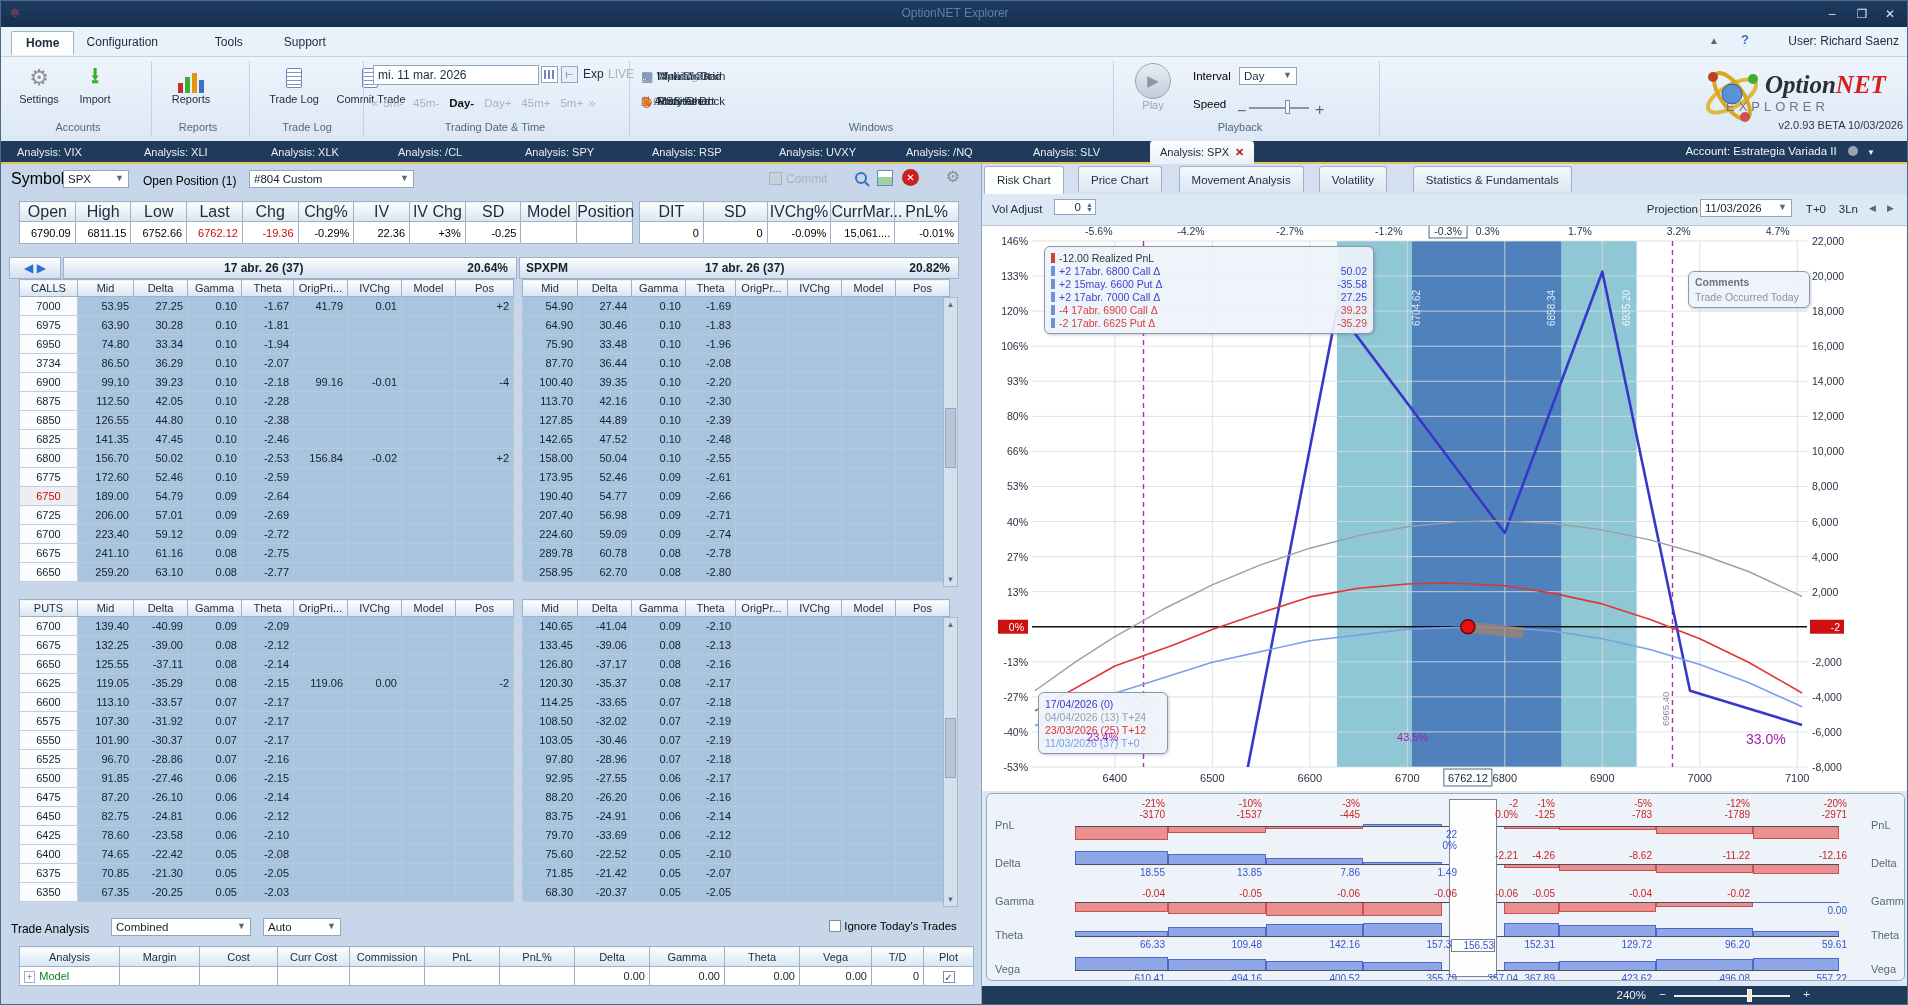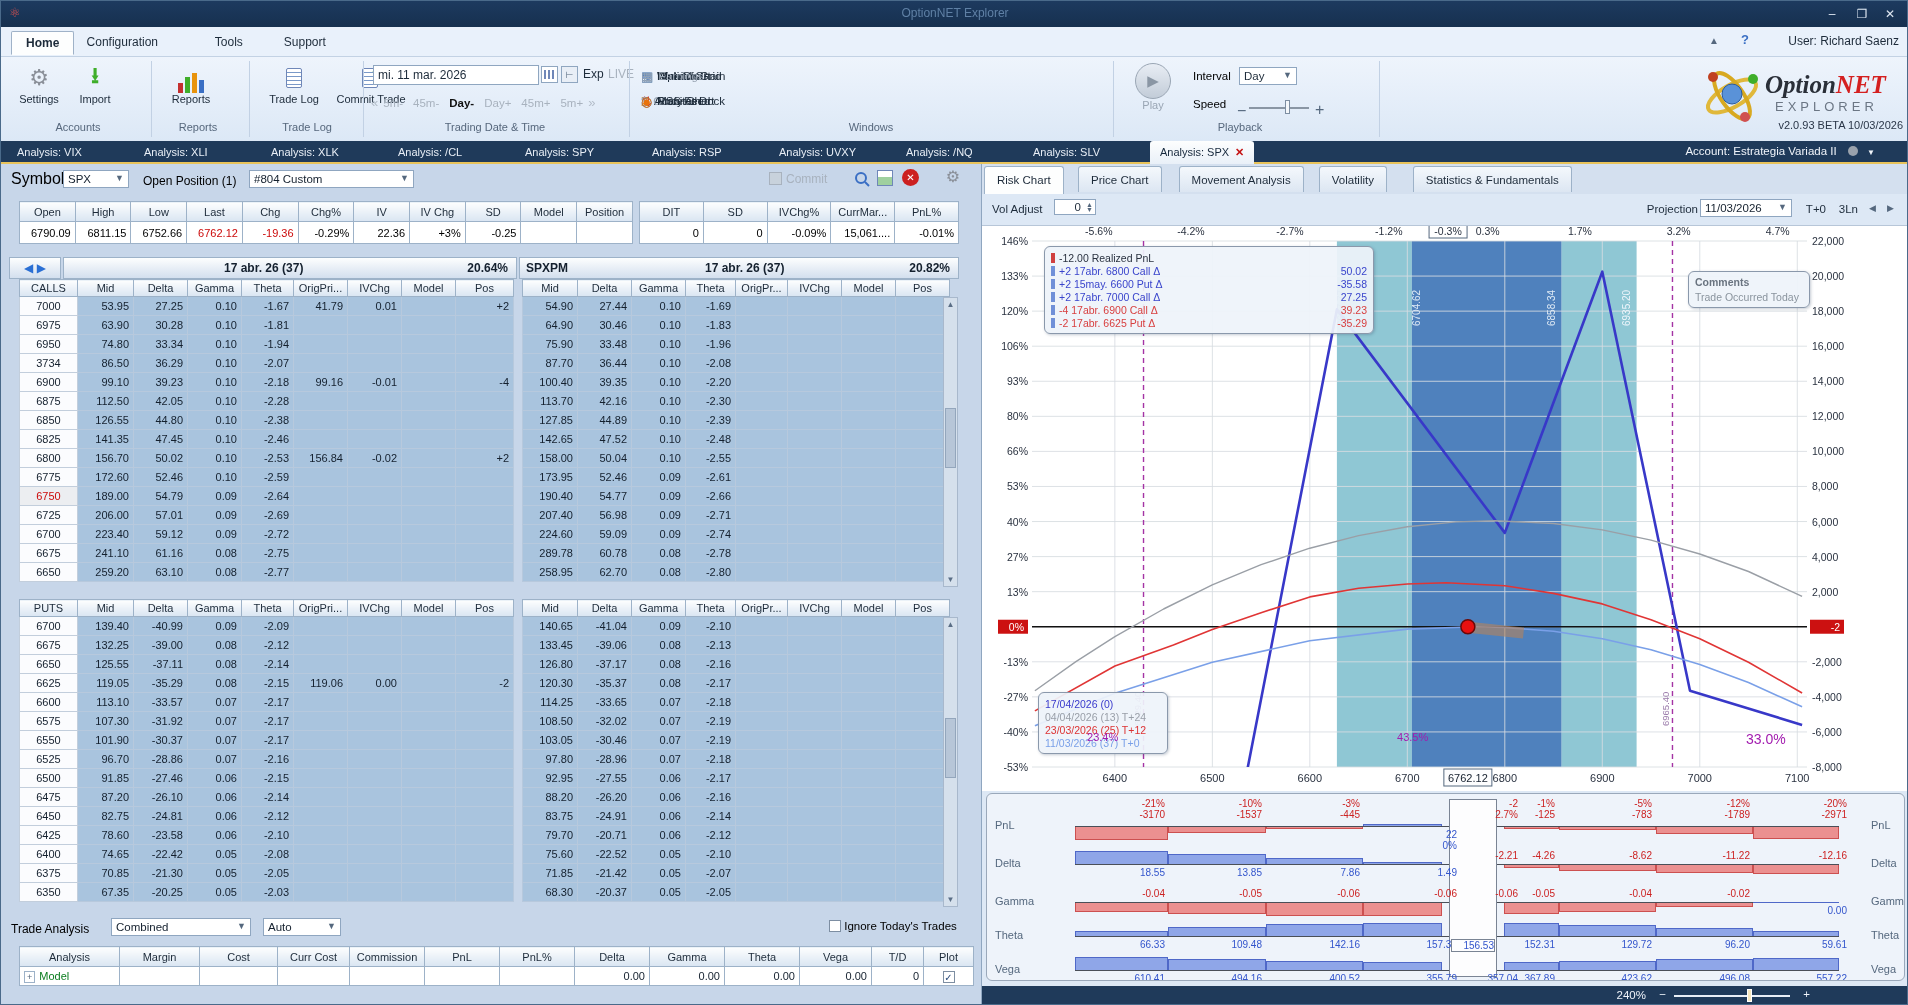--- a/index.html
+++ b/index.html
@@ -42,21 +42,21 @@
 #leftpanel{left:0;top:163px;width:980px;height:842px;background:#c7d6e9}
 #rightpanel{left:980px;top:163px;width:928px;height:842px;background:#d4e0ef;border-left:1px solid #8fa6c0}
 
 table{border-collapse:collapse;table-layout:fixed}
 .chain{font-size:11px}
 .chain th{background:linear-gradient(#fdfefe,#d9e5f2);border:1px solid #9db2c8;font-weight:normal;color:#1d2b3a;height:17px;overflow:hidden;white-space:nowrap}
 .chain td{border:1px solid #b7c9dd;background:#a9c4de;text-align:right;padding:0 4px;height:19px;color:#14202e;overflow:hidden;white-space:nowrap}
 .chain td.strike{background:#fbfcfe;text-align:center;border-color:#c2cedc}
 .chain td.atm{color:#cc0a0a;background:#eceef1}
 .chain td.gapc,.chain th.gapc{background:transparent;border:none}
-.qt th{background:linear-gradient(#fdfefe,#d9e5f2);border:1px solid #9db2c8;font-weight:normal;color:#1d2b3a;height:20px;font-size:11px}
+.qt th{background:linear-gradient(#fdfefe,#d9e5f2);border:1px solid #9db2c8;font-weight:normal;color:#1d2b3a;height:20px;font-size:16px}
 .qt td{background:#fff;border:1px solid #9db2c8;text-align:right;padding:0 4px;height:22px;font-size:11px}
 .expbar{position:absolute;height:22px;background:linear-gradient(#fdfefe,#d3dfee);border:1px solid #9db2c8;font-size:12px;color:#14202e}
 .sb{position:absolute;width:15px;background:#d5e0ec;border:1px solid #a8b8cc}
 .sb .th{position:absolute;left:1px;width:11px;background:#b7c6d8;border:1px solid #93a6bc}
 .sb .ar{position:absolute;left:0;width:13px;height:13px;font-size:8px;color:#5a6e86;text-align:center;line-height:13px}
 
 .bt th{background:linear-gradient(#fdfefe,#d9e5f2);border:1px solid #9db2c8;font-weight:normal;height:20px;font-size:11px;color:#1d2b3a}
 .bt td{background:#fff;border:1px solid #9db2c8;text-align:right;padding:0 4px;height:19px;font-size:11px}
 .combo{position:absolute;background:#fff;border:1px solid #8fa6c0;font-size:11.5px;padding:2px 4px;color:#14202e}
 .combo .dd{float:right;color:#55687e;font-size:9px;margin-left:8px}
@@ -223,21 +223,21 @@
 
   <svg class="abs" style="left:1700px;top:8px" width="62" height="62" viewBox="0 0 62 62">
     <ellipse cx="31" cy="31" rx="27" ry="11" fill="none" stroke="#e0b83a" stroke-width="4" transform="rotate(-30 31 31)"></ellipse>
     <ellipse cx="31" cy="31" rx="27" ry="11" fill="none" stroke="#d8a920" stroke-width="4" transform="rotate(55 31 31)"></ellipse>
     <circle cx="31" cy="29" r="10" fill="#5a92d8" stroke="#2a5a9a"></circle>
     <circle cx="12" cy="12" r="5" fill="#c04020"></circle>
     <circle cx="52" cy="14" r="5" fill="#3fae2a"></circle>
     <circle cx="44" cy="52" r="5" fill="#d05050"></circle>
   </svg>
   <div class="abs" style="left:1764px;top:14px" id="logo-name"><span>Option</span><b>NET</b></div>
-  <div class="abs" style="left:1774px;top:42px" id="logo-sub">EXPLORER</div>
+  <div class="abs" style="left:1725px;top:42px" id="logo-sub">EXPLORER</div>
   <div class="abs" style="left:1724px;top:62px;width:178px" id="logo-ver">v2.0.93 BETA 10/03/2026</div>
 </div>
 
 <div class="abs" id="tabstrip">
   <span id="atabs"><span class="atab" style="left: 6px;">Analysis: VIX</span><span class="atab" style="left: 133px;">Analysis: XLI</span><span class="atab" style="left: 260px;">Analysis: XLK</span><span class="atab" style="left: 387px;">Analysis: /CL</span><span class="atab" style="left: 514px;">Analysis: SPY</span><span class="atab" style="left: 641px;">Analysis: RSP</span><span class="atab" style="left: 768px;">Analysis: UVXY</span><span class="atab" style="left: 895px;">Analysis: /NQ</span><span class="atab" style="left: 1022px;">Analysis: SLV</span><span class="atab active" style="left: 1149px;"><span>Analysis: SPX</span><span class="x">✕</span></span></span>
   <span id="account">
     <span>Account: Estrategia Variada II</span>
     <span style="display:inline-block;width:10px;height:10px;border-radius:50%;background:#9aa2ac;margin:0 6px -1px 8px"></span>
     <span style="font-size:8px">▼</span>
   </span>
@@ -943,21 +943,21 @@
             <td class="g">78.60</td>
             <td class="k">-23.58</td>
             <td class="k">0.06</td>
             <td class="k">-2.10</td>
             <td class="k"></td>
             <td class="k"></td>
             <td class="k"></td>
             <td class="k"></td>
             <td class="gapc"></td>
             <td class="r">79.70</td>
-            <td class="k">-20.71</td>
+            <td class="k">-33.69</td>
             <td class="k">0.06</td>
             <td class="k">-2.12</td>
             <td class="k"></td>
             <td class="k"></td>
             <td class="k"></td>
             <td class="k"></td>
           </tr>
           <tr>
             <td class="strike">6400</td>
             <td class="g">74.65</td>
@@ -1257,21 +1257,21 @@
         <div class="gk-bar neg" style="left: 181px; width: 98px; height: 6.30315px; top: 33px;"></div>
         <span class="gk-val" style="color: rgb(204, 34, 34); left: 185px; z-index: 6; top: 4px;">-10%</span>
         <span class="gk-val" style="color: rgb(204, 34, 34); left: 185px; z-index: 6; top: 15px;">-1537</span>
         <div class="gk-bar neg" style="left: 279px; width: 97px; height: 2px; top: 33px;"></div>
         <span class="gk-val" style="color: rgb(204, 34, 34); left: 283px; z-index: 6; top: 4px;">-3%</span>
         <span class="gk-val" style="color: rgb(204, 34, 34); left: 283px; z-index: 6; top: 15px;">-445</span>
         <div class="gk-bar pos" style="left: 376px; width: 79px; height: 2px; top: 30px;"></div>
         <span class="gk-val" style="color: rgb(51, 85, 204); left: 380px; z-index: 6; top: 35px;">22</span>
         <span class="gk-val" style="color: rgb(51, 85, 204); left: 380px; z-index: 6; top: 46px;">0%</span>
         <span class="gk-val" style="color: rgb(204, 34, 34); left: 441px; z-index: 6; top: 4px;">-2</span>
-        <span class="gk-val" style="color: rgb(204, 34, 34); left: 441px; z-index: 6; top: 15px;">2.7%</span>
+        <span class="gk-val" style="color: rgb(204, 34, 34); left: 441px; z-index: 6; top: 15px;">0.0%</span>
         <div class="gk-bar neg" style="left: 517px; width: 55px; height: 2px; top: 33px;"></div>
         <span class="gk-val" style="color: rgb(204, 34, 34); left: 478px; z-index: 6; top: 4px;">-1%</span>
         <span class="gk-val" style="color: rgb(204, 34, 34); left: 478px; z-index: 6; top: 15px;">-125</span>
         <div class="gk-bar neg" style="left: 572px; width: 97px; height: 3.21104px; top: 33px;"></div>
         <span class="gk-val" style="color: rgb(204, 34, 34); left: 575px; z-index: 6; top: 4px;">-5%</span>
         <span class="gk-val" style="color: rgb(204, 34, 34); left: 575px; z-index: 6; top: 15px;">-783</span>
         <div class="gk-bar neg" style="left: 669px; width: 97px; height: 7.33659px; top: 33px;"></div>
         <span class="gk-val" style="color: rgb(204, 34, 34); left: 673px; z-index: 6; top: 4px;">-12%</span>
         <span class="gk-val" style="color: rgb(204, 34, 34); left: 673px; z-index: 6; top: 15px;">-1789</span>
         <div class="gk-bar neg" style="left: 766px; width: 86px; height: 12.1839px; top: 33px;"></div>

